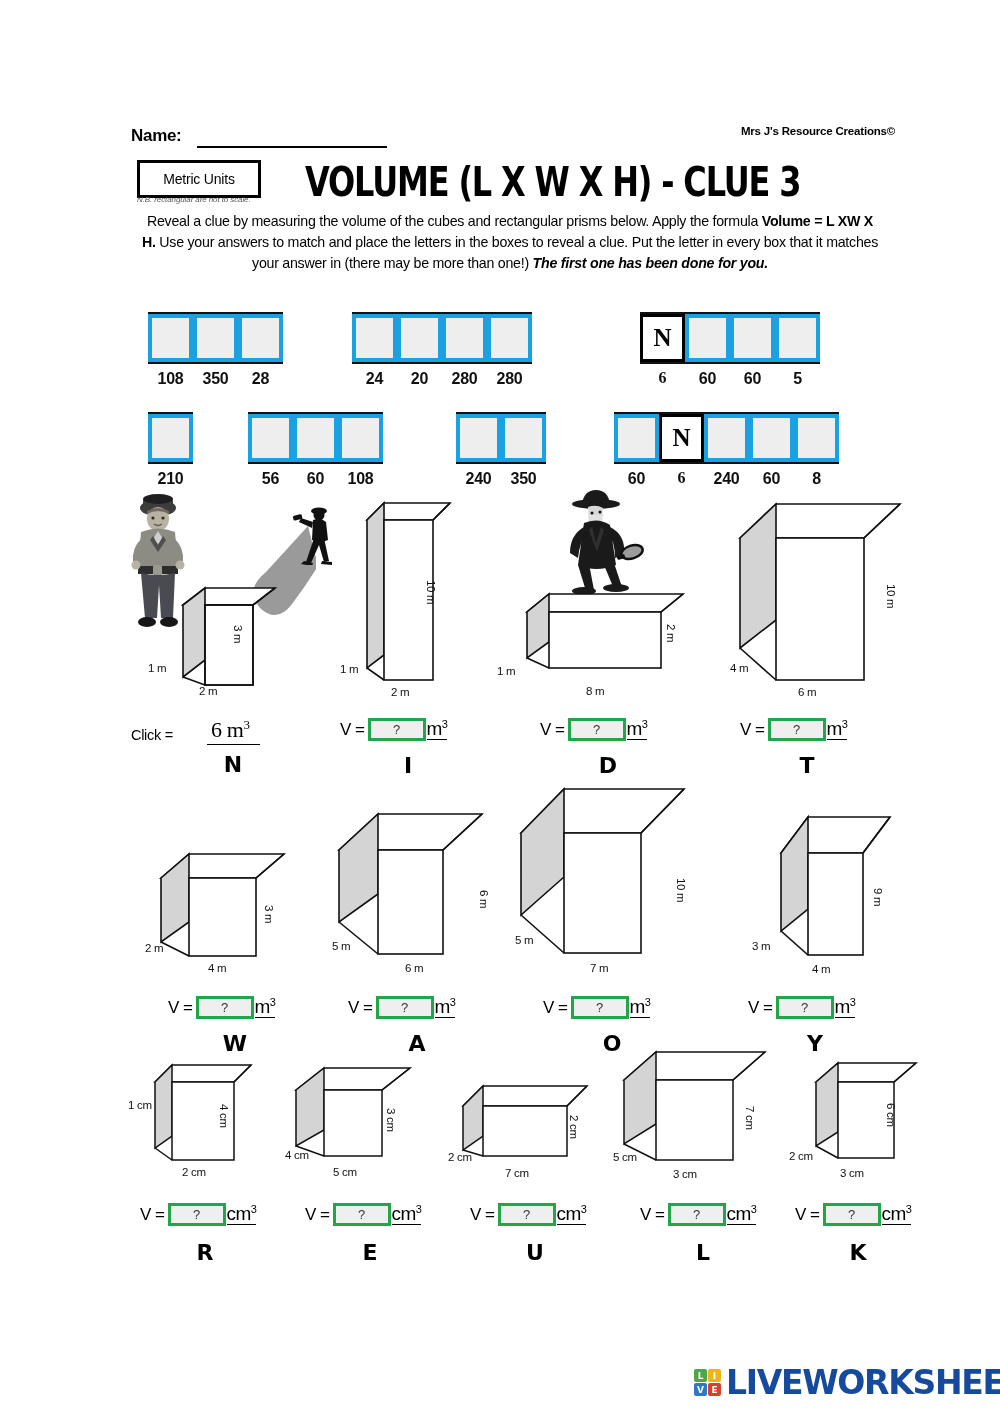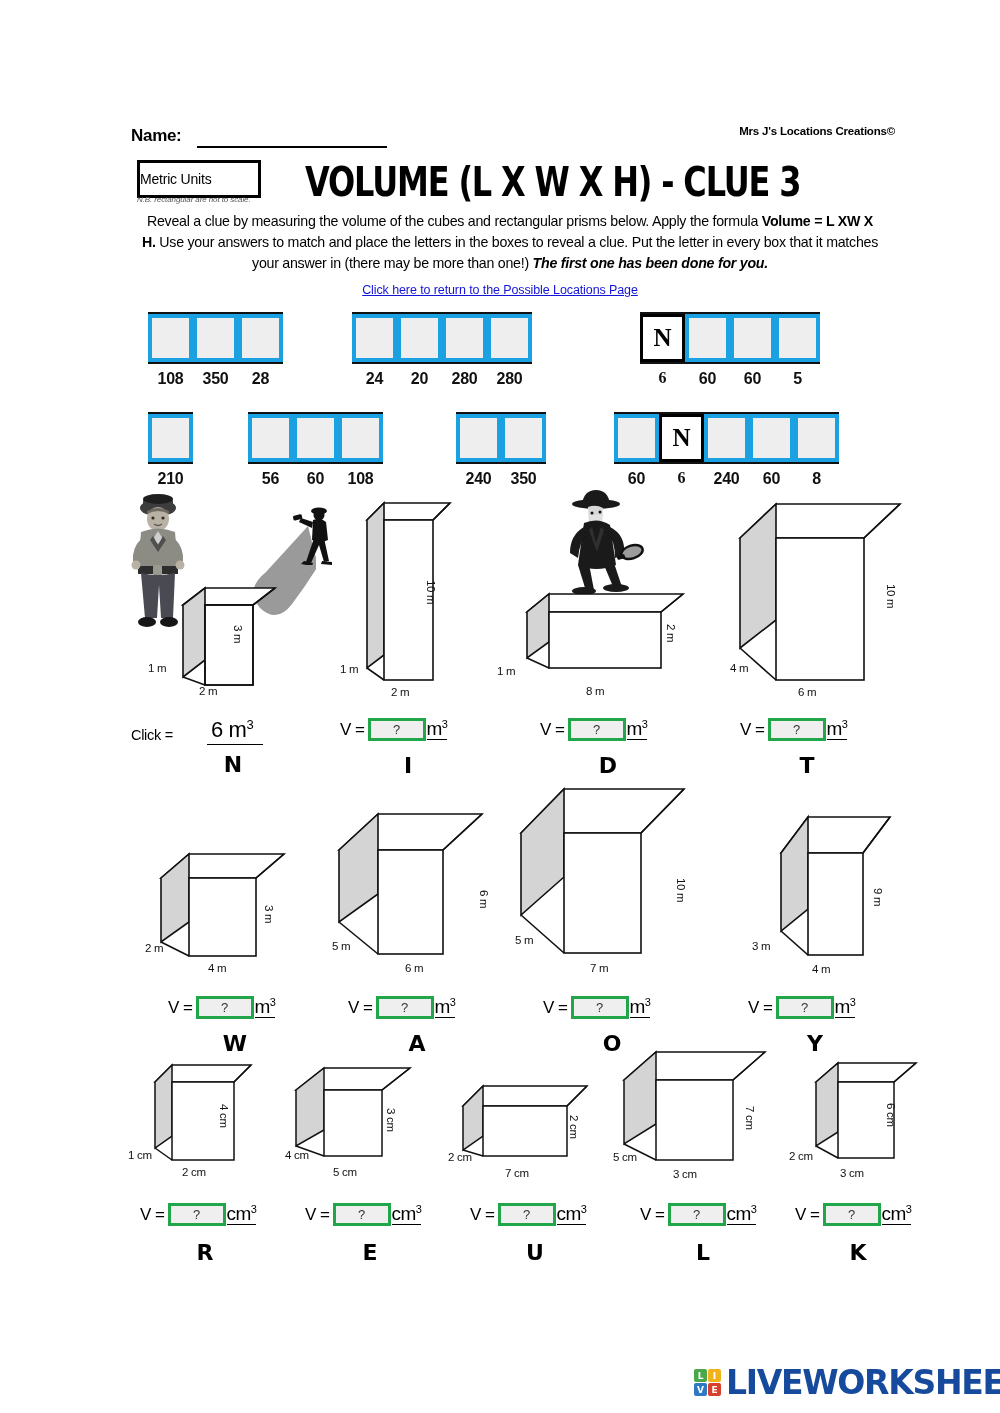--- a/index.html
+++ b/index.html
@@ -43,20 +43,21 @@
     letter-spacing: -0.2px;
     white-space: nowrap;
   }
   .metric-box {
     position: absolute;
     left: 137px; top: 160px;
     width: 118px; height: 32px;
     border: 3px solid #000;
     display: flex;
     align-items: center;
+    justify-content: center;
     font-size: 14px;
     letter-spacing: -0.2px;
     background: #fff;
   }
   .nb-note {
     position: absolute;
     left: 137px; top: 195px;
     font-size: 8px;
     font-style: italic;
     color: #555;
@@ -192,20 +193,21 @@
     position: absolute;
     font-size: 14.5px;
     letter-spacing: -0.3px;
   }
   .vol-ans {
     position: absolute;
     font-size: 22px;
     letter-spacing: -0.4px;
     border-bottom: 1.5px solid #000;
     padding: 0 10px 1px 4px;
+    font-family: Liberation Serif, serif;
   }
   .vol-ans sup { font-size: 13px; }
 
   
   .clipart { position: absolute; }
 
   
   .footer {
     position: absolute;
     left: 694px; top: 1363px;
@@ -237,36 +239,33 @@
     font-family: "DejaVu Sans", sans-serif;
   }
 </style>
 </head>
 <body>
 
 <div class="page">
 
   <div class="name-label">Name:</div>
   <div class="name-rule"></div>
-  <div class="credit">Mrs J's Locations Creations©</div>
+  <div class="credit">Mrs J's Resource Creations©</div>
 
   <div class="metric-box">
     <span>Metric Units</span>
   </div>
   <div class="nb-note">N.B. rectangular are not to scale.</div>
 
   <div class="main-title">VOLUME (L X W X H) - CLUE 3</div>
 
   <div class="instructions">
     <span>Reveal a clue by measuring the volume of the cubes and rectangular prisms below.  Apply the formula </span><b>Volume = L XW X H.</b><span> Use your answers to match and place the letters  in the boxes to reveal a clue.  Put the letter in every box that it matches your answer in (there may be more than one!) </span><i>The first one has been done for you.</i>
   </div>
 
-  <div class="link-line">
-    <span>Click here to return to the Possible Locations Page</span>
-  </div>
 
   <div id="clue-area">
       <div class="clue-strip" style="left: 148px; top: 312px;">
         <div class="clue-cell">
           <span class="clue-num">108</span>
         </div>
         <div class="clue-cell">
           <span class="clue-num">350</span>
         </div>
         <div class="clue-cell">
@@ -575,21 +574,21 @@
 
   <div class="prism" style="left:148px; top:1060px;">
     <svg width="110" height="108" viewBox="0 0 110 108">
       <polygon points="7,22 24,5 103,5 86,22" fill="#ffffff" stroke="#111" stroke-width="1.5"></polygon>
       <polygon points="7,22 7,88 24,76 24,5" fill="#d4d4d4" stroke="#111" stroke-width="1.5"></polygon>
       <rect x="24" y="22" width="62" height="78" fill="#ffffff" stroke="#111" stroke-width="1.5"></rect>
       <line x1="86" y1="22" x2="103" y2="5" stroke="#111" stroke-width="1.5"></line>
       <line x1="7" y1="88" x2="24" y2="100" stroke="#111" stroke-width="1.5"></line>
     </svg>
   </div>
-  <div class="dim" style="left:128px; top:1149px;">1 cm</div>
+  <div class="dim" style="left:128px; top:1099px;">1 cm</div>
   <div class="dim" style="left:182px; top:1166px;">2 cm</div>
   <div class="dim vert" style="left:218px; top:1104px;">4 cm</div>
 
   <div class="ansrow" style="left:140px; top:1203px;">
     <span class="veq">V =</span>
     <span class="answer-box">?</span>
     <span class="unit"><span>cm</span><sup>3</sup></span>
   </div>
   <div class="letter" style="left:180px; top:1240px; width:50px;">R</div>
 

